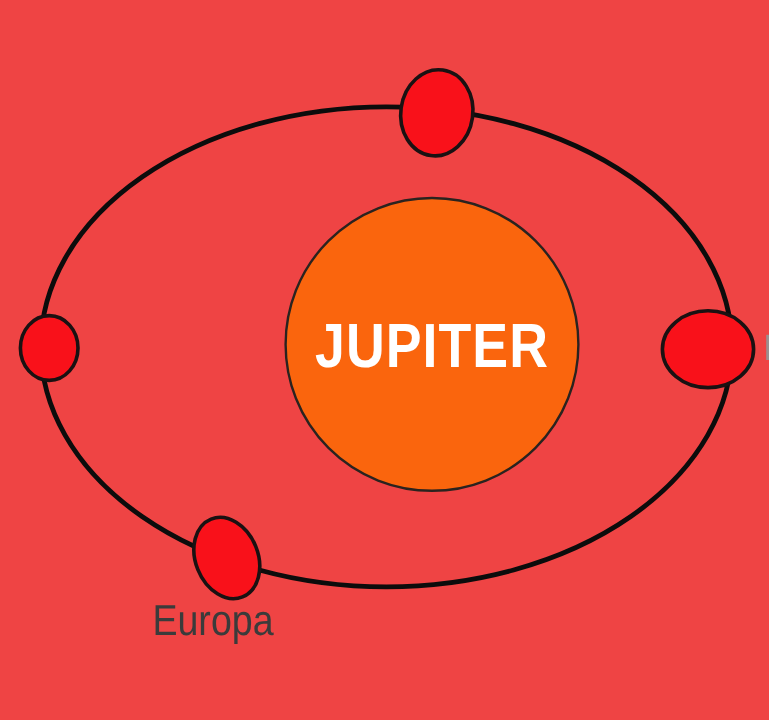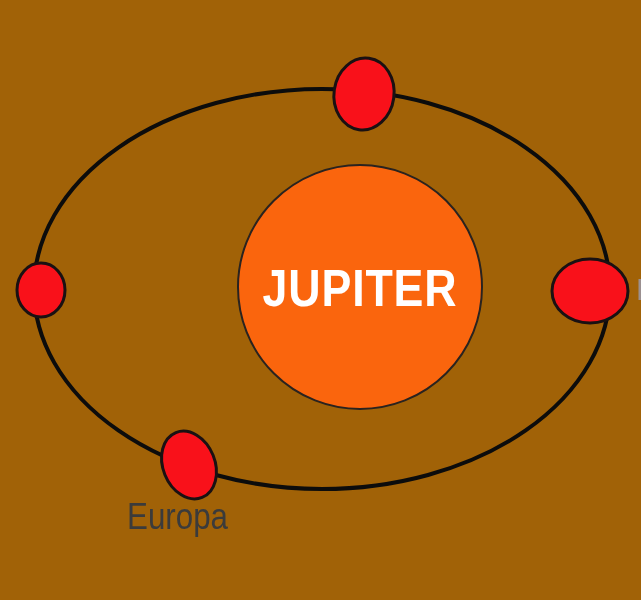--- a/index.html
+++ b/index.html
@@ -5,21 +5,21 @@
   html, body {
     margin: 0;
     padding: 0;
     background: #ffffff;
     font-family: "Liberation Sans", sans-serif;
   }
   .canvas {
     position: relative;
     width: 641px;
     height: 600px;
-    background: #a16207;
+    background: #ef4444;
     overflow: hidden;
   }
   svg { display: block; }
   .orbit-path {
     fill: none;
     stroke-width: 4px;
   }
   .planet-circle {
     stroke-width: 2px;
   }

